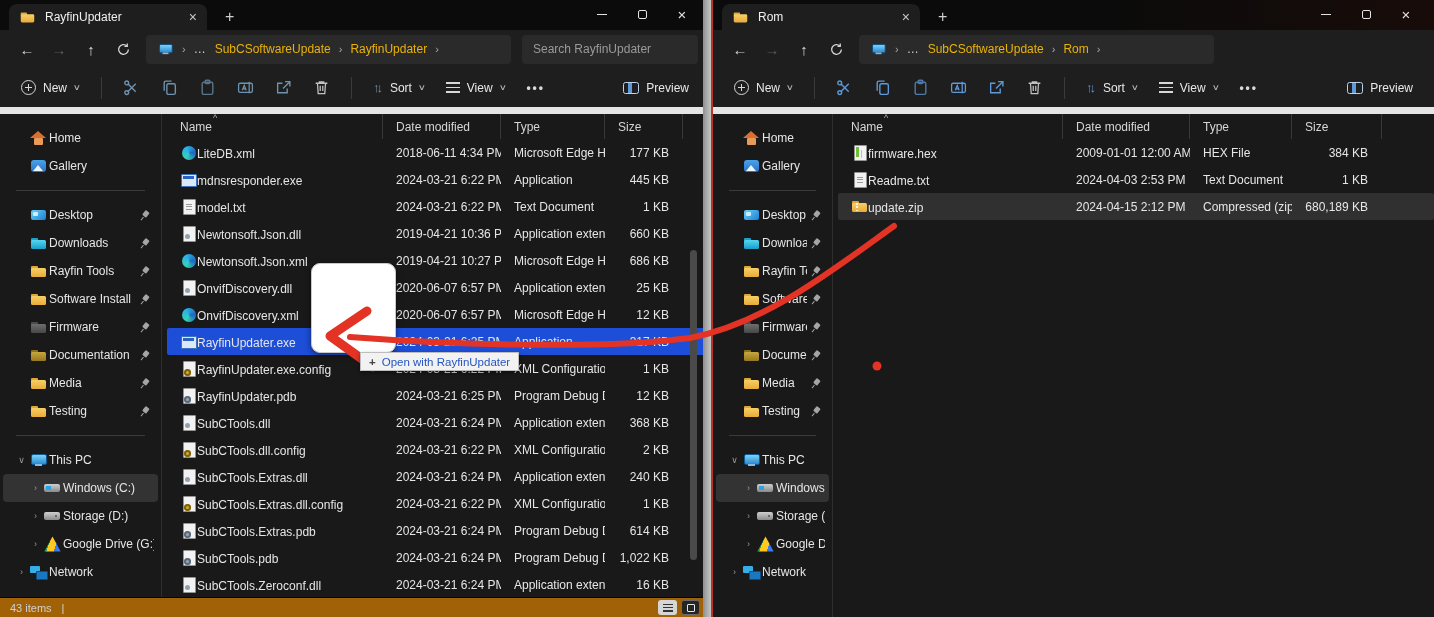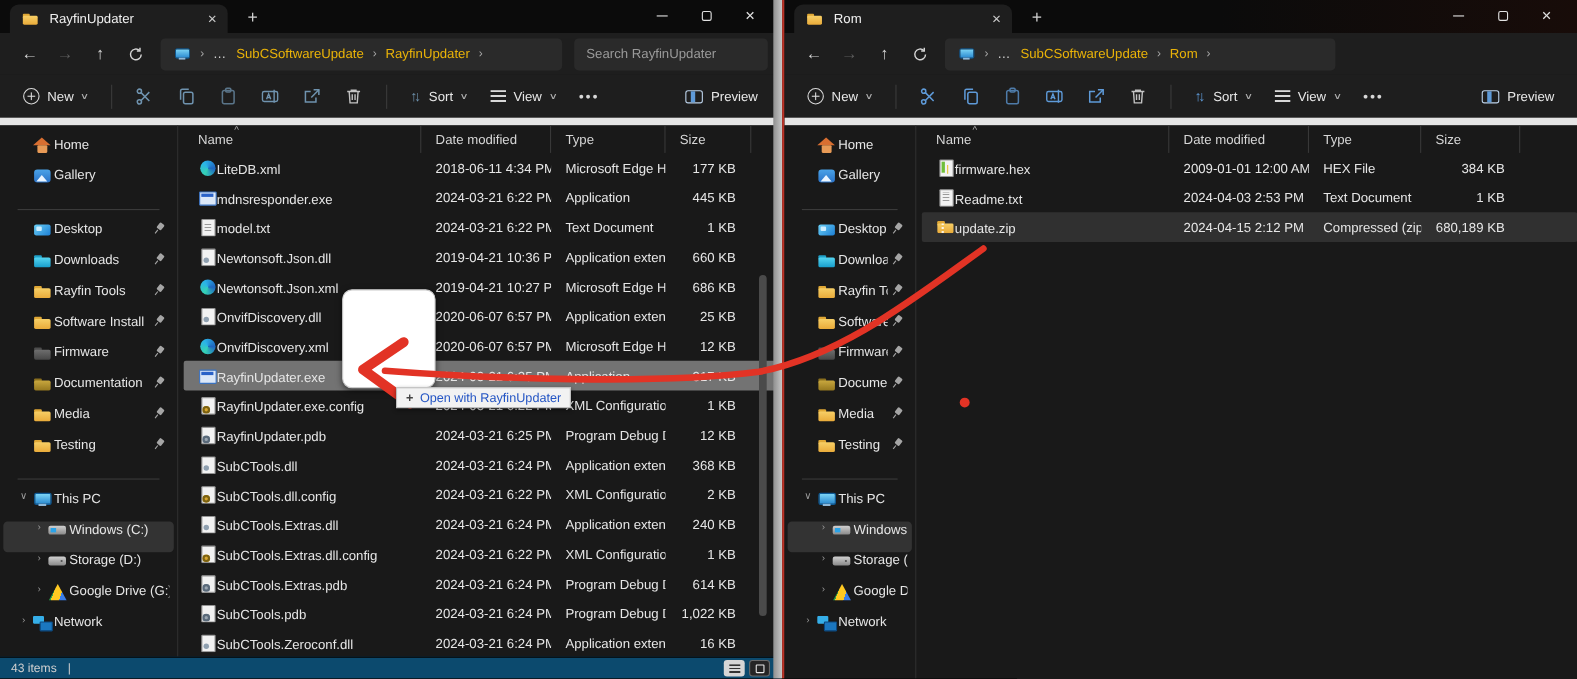--- a/index.html
+++ b/index.html
@@ -65,21 +65,21 @@
   .sortarrows{color:var(--acc);font-size:13px;letter-spacing:-3px;margin-right:3px}
   .dots3{color:#d8d8d8;letter-spacing:2px;font-weight:bold}
   .spacer{flex:1}
 
   
   .body{position:absolute;left:0;right:0;top:114px;bottom:20px;display:flex;background:#191919}
   .wr .body{bottom:0}
   .sidebar{position:relative;flex:none;padding-top:10px;border-right:1px solid #2e2e2e;overflow:hidden}
   .wl .sidebar{width:162px}
   .wr .sidebar{width:120px}
-  .side-item{height:28px;display:flex;gap:2px;padding:0 4px 0 12px;
+  .side-item{height:28px;display:flex;align-items:center;gap:2px;padding:0 4px 0 12px;
     border-radius:4px;margin:0 3px;white-space:nowrap;overflow:hidden}
   .side-item.selected{background:#333}
   .schev{flex:none;width:13px;text-align:center;color:#9c9c9c;font-size:9px}
   .slabel{flex:1;overflow:hidden;white-space:nowrap}
   .sdiv{height:1px;background:#3a3a3a;margin:10px 16px}
   .pin{flex:none;position:relative;width:12px;height:13px;transform:rotate(38deg);margin-right:4px}
   .pin::before{content:"";position:absolute;left:3.5px;top:1px;width:5px;height:6px;background:#a5a5a5;border-radius:1px}
   .pin::after{content:"";position:absolute;left:5.5px;top:7.5px;width:1.5px;height:4.5px;background:#a5a5a5}
 
   .list{flex:1;position:relative;padding-left:5px}
@@ -87,25 +87,25 @@
   .wl .grid{grid-template-columns:216px 118px 104px 78px}
   .wr .grid{grid-template-columns:225px 127px 102px 90px}
   .hdr{height:25px;color:#d6d6d6}
   .hdr .hc{position:relative;height:100%;display:flex;align-items:center;padding-left:13px;
     border-right:1px solid #383838}
   .hdr .hc .sortmark{position:absolute;top:-1px;left:46px;font-size:9px;color:#b0b0b0}
   .row{height:27px;border-radius:2px}
   .row .c{overflow:hidden;white-space:nowrap;padding-left:13px}
   .row .name{display:flex;align-items:flex-end;}
   .row .size{text-align:right;padding-right:14px;padding-left:0}
-  .wl .row.selected{background:#737373}
+  .wl .row.selected{background:#1d4ed8}
   .wr .row.selected{background:#303030}
 
   
-  .status{position:absolute;left:0;right:0;bottom:0;height:20px;background:#0c4a6e;
+  .status{position:absolute;left:0;right:0;bottom:0;height:20px;background:#a16207;
     border-top:1px solid #050505;display:flex;align-items:center;padding:0 10px;font-size:11px;color:#d0d0d0}
   .scaret{margin-left:10px;color:#cfcfcf}
   .vtoggles{margin-left:auto;display:flex;gap:4px}
   .vt{width:19px;height:15px;border-radius:3px;display:flex;align-items:center;justify-content:center}
   .vt1{background:#d6d6d6}
   .vt1 i{width:10px;height:8px;background:repeating-linear-gradient(#333 0 1.2px,transparent 1.2px 3.2px)}
   .vt2{background:#252525;border:1px solid #6a6a6a}
   .vt2 i{width:8px;height:8px;border:1.2px solid #e8e8e8;border-radius:1px}
 
   

